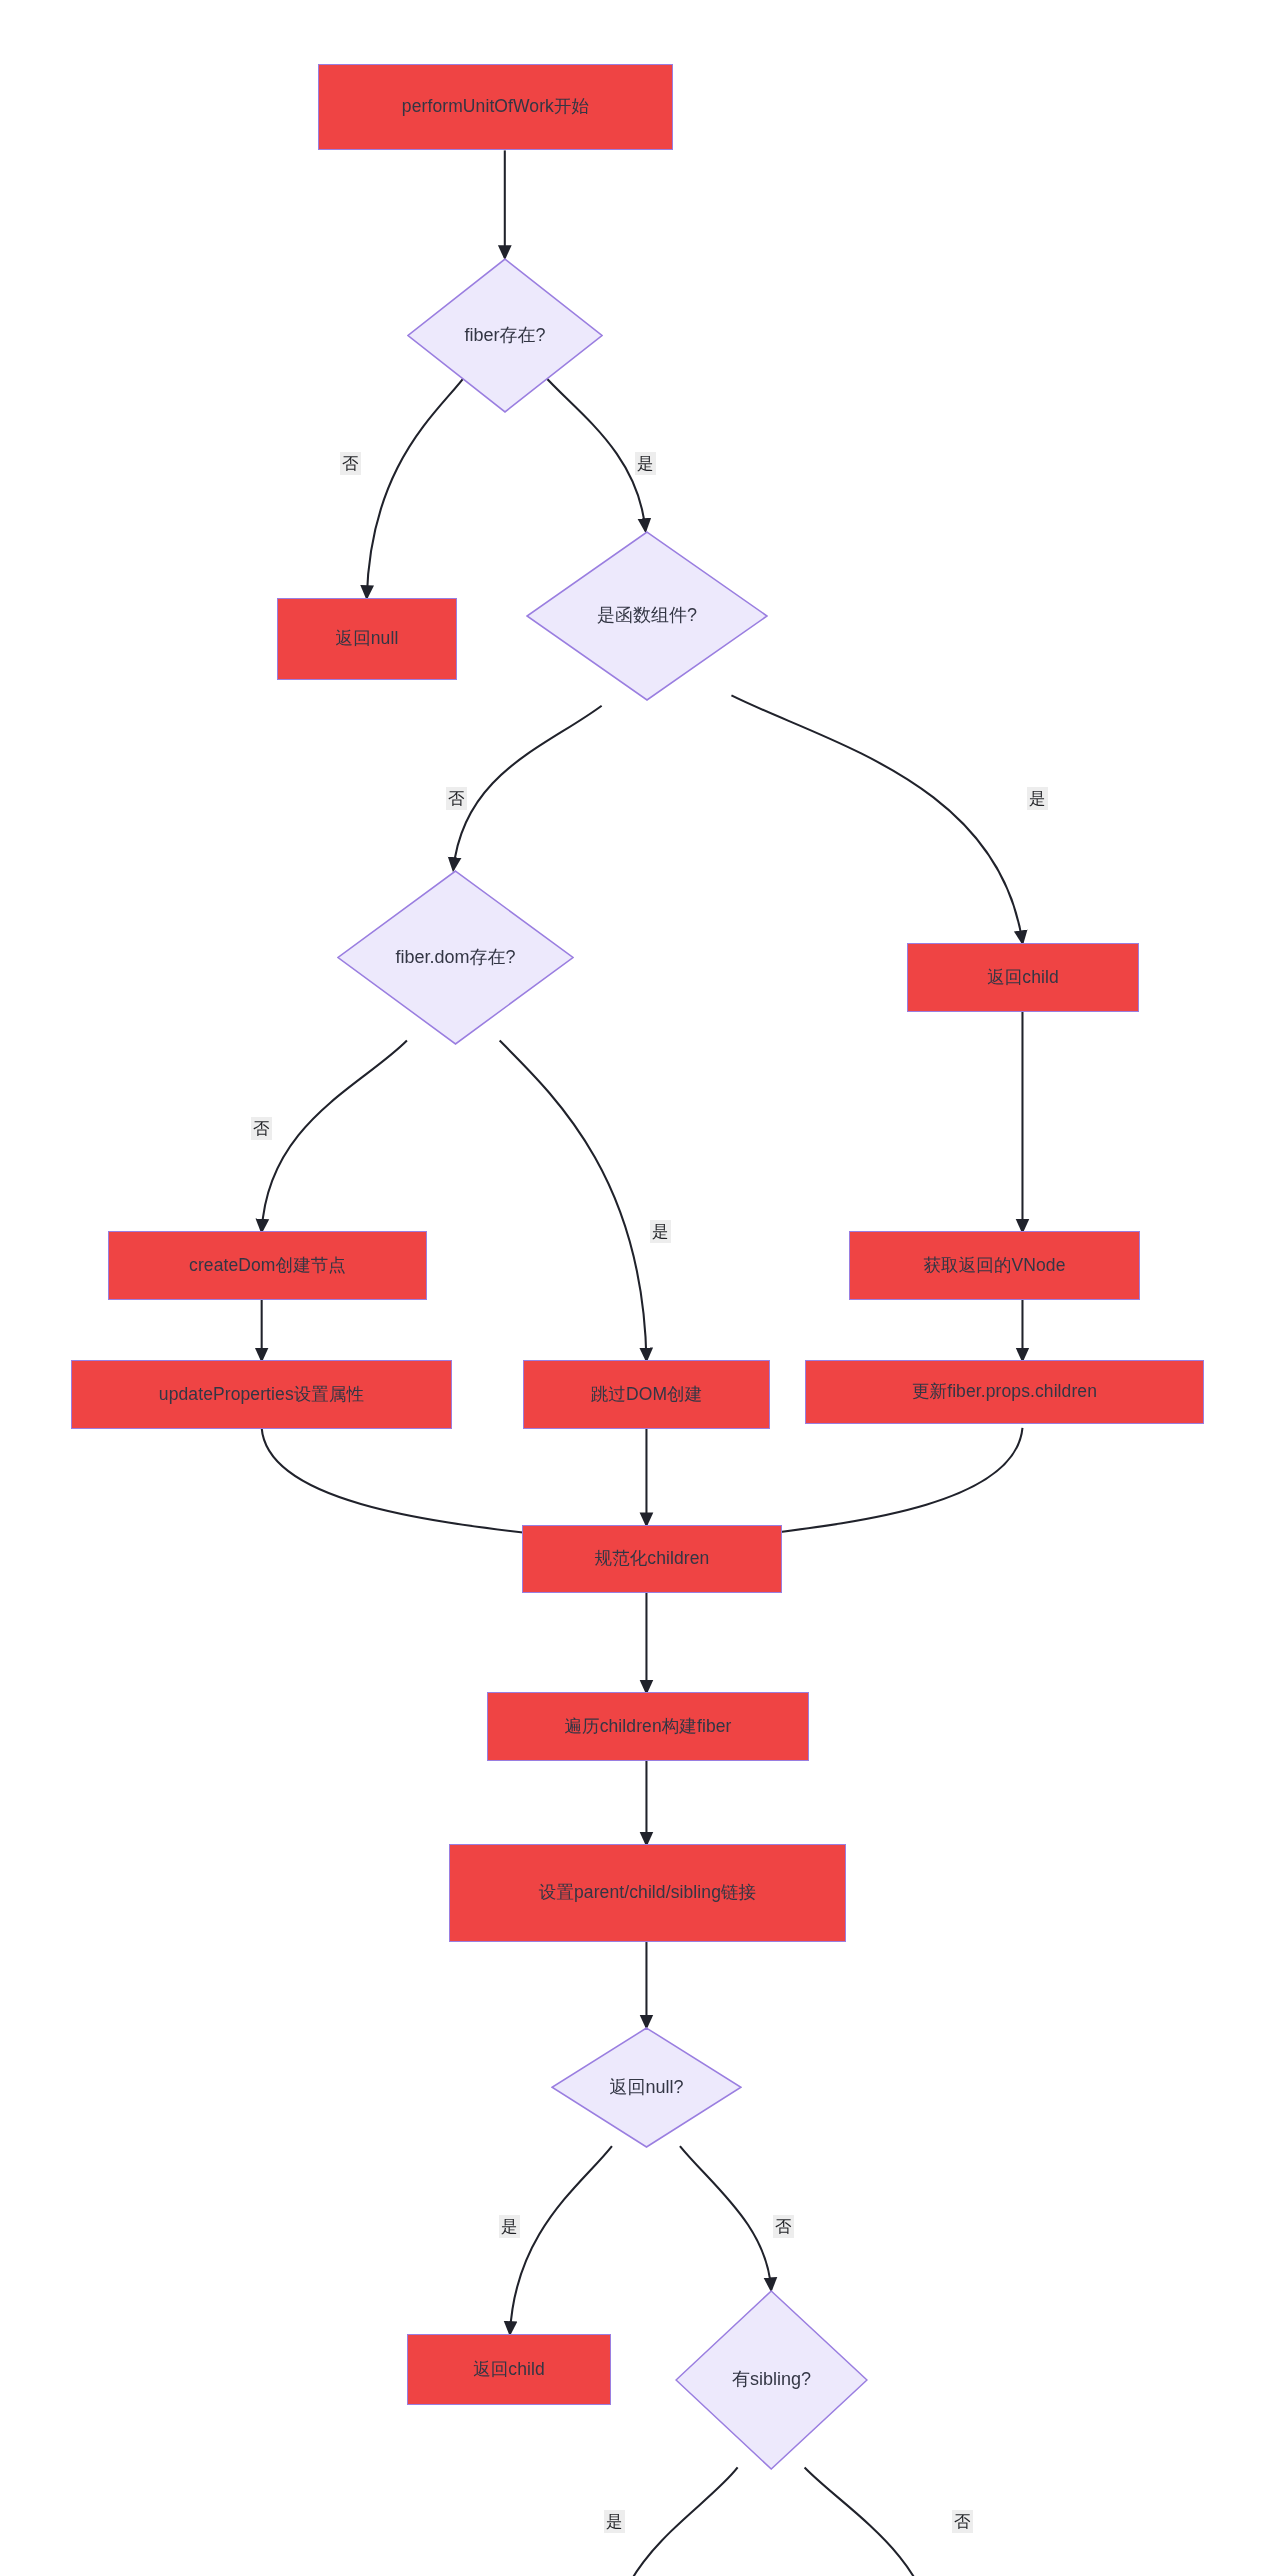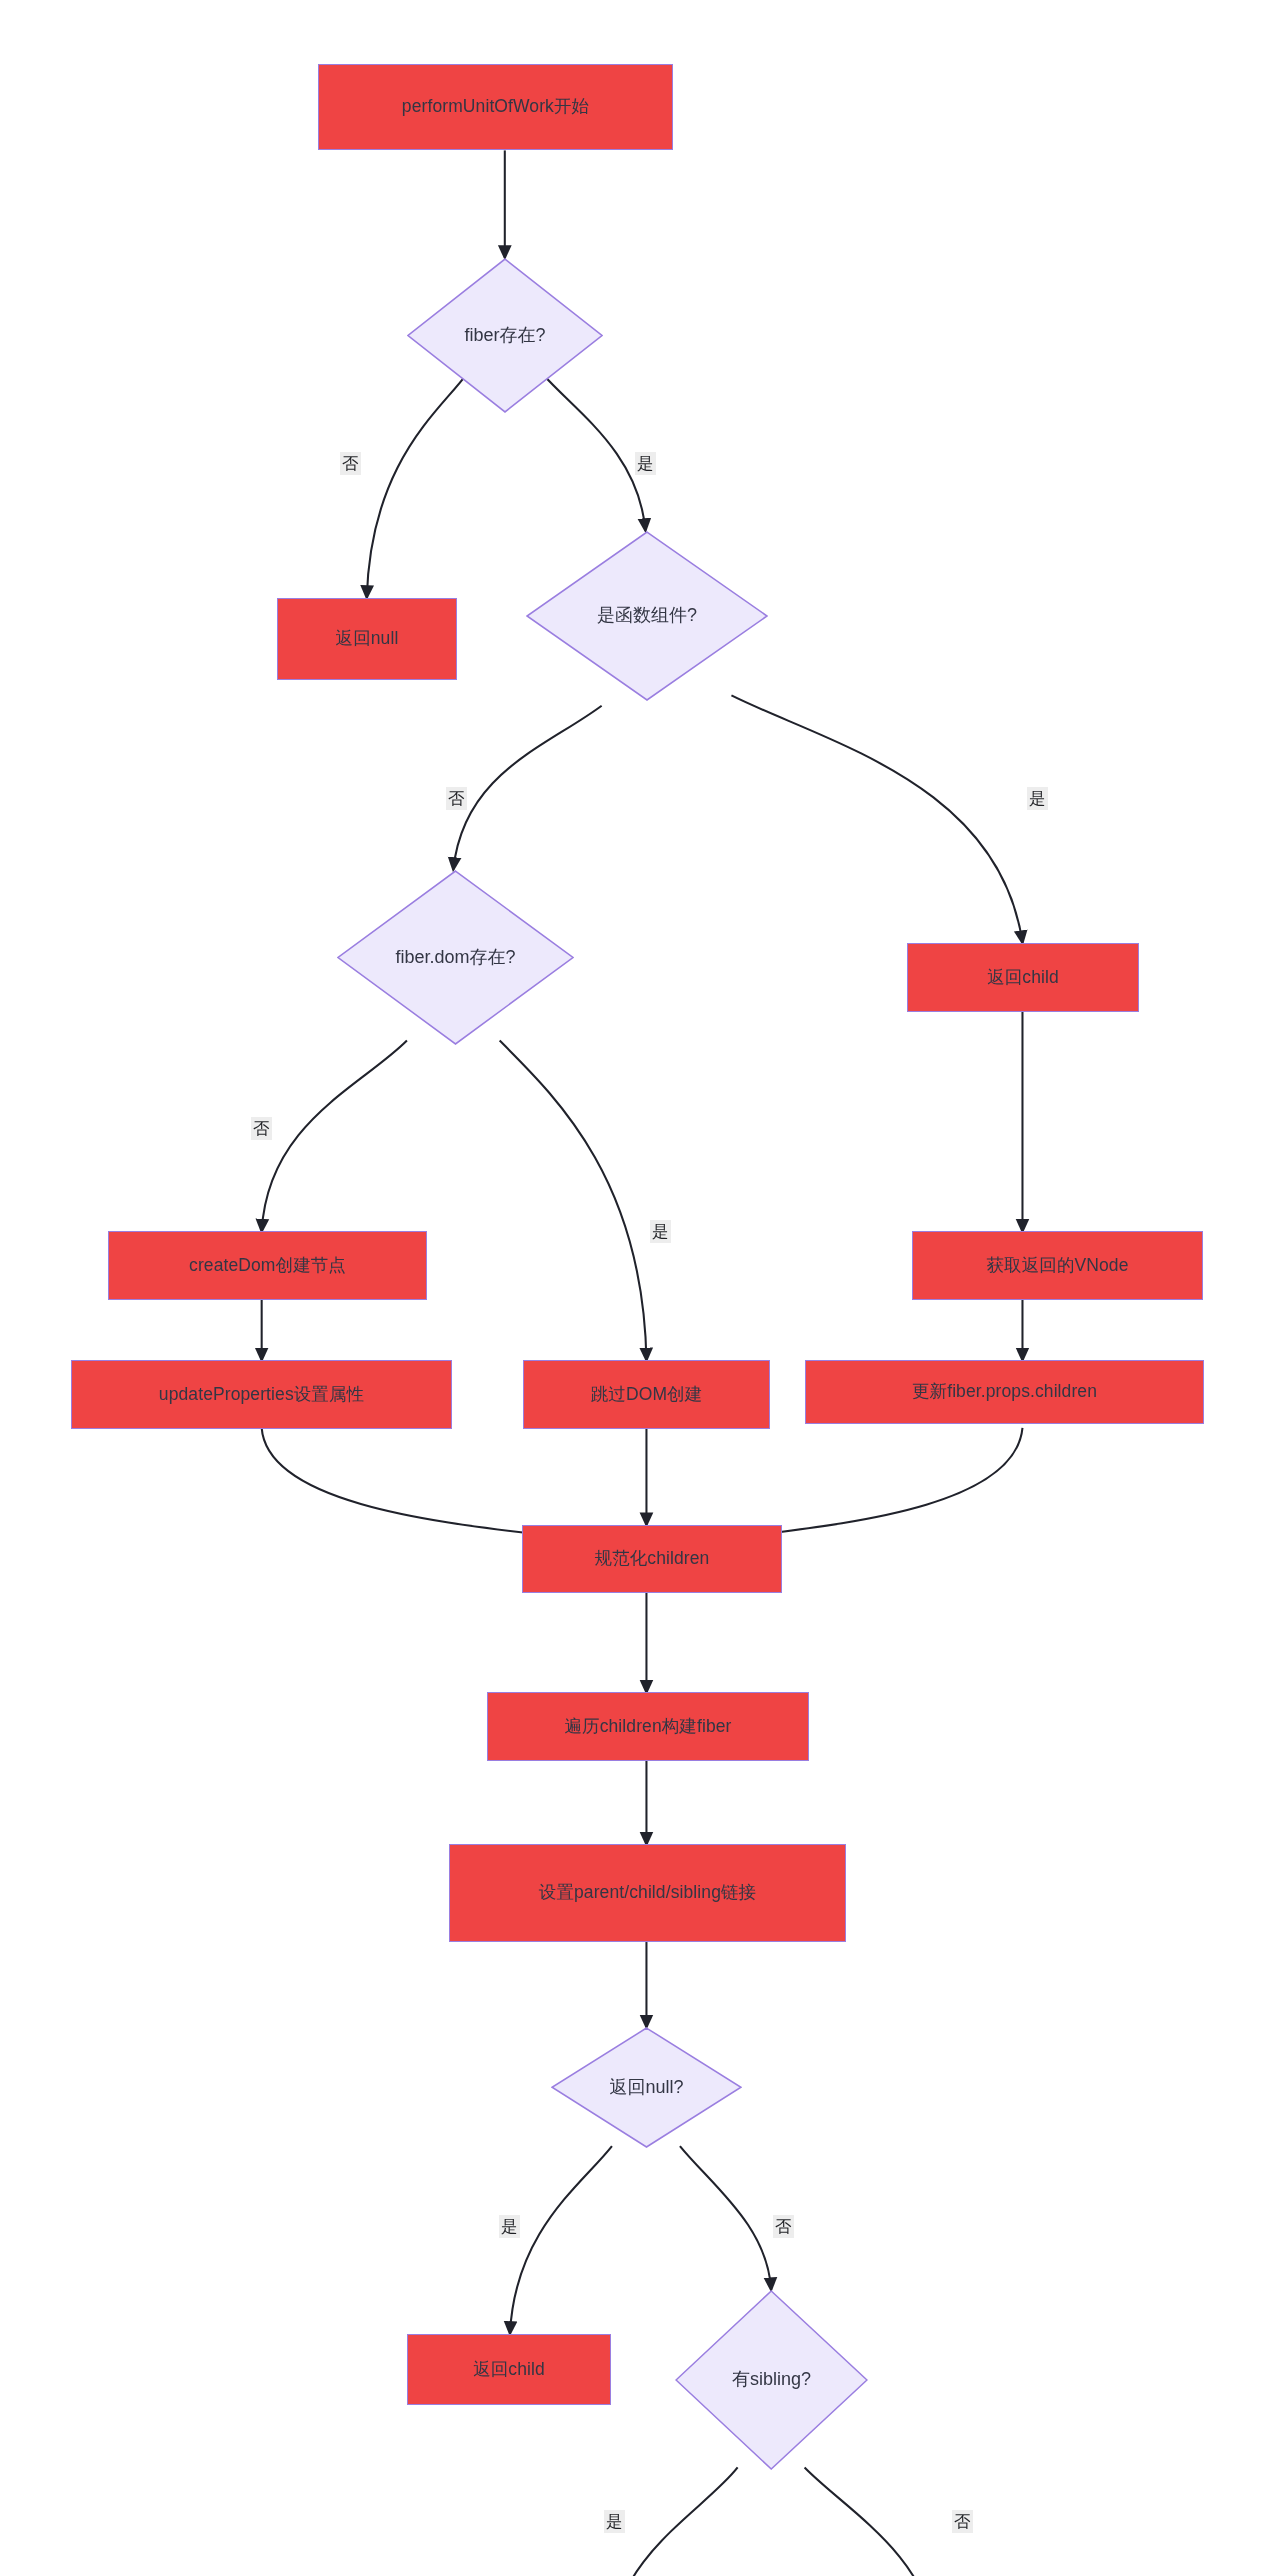--- a/index.html
+++ b/index.html
@@ -169,21 +169,21 @@
   </div>
 
   <div class="node rect" style="left:907px; top:943px; width:232px; height:69px;">
     <span>返回child</span>
   </div>
 
   <div class="node rect" style="left:108px; top:1231px; width:319px; height:69px;">
     <span>createDom创建节点</span>
   </div>
 
-  <div class="node rect" style="left:912px; top:1231px; width:291px; height:69px;">
+  <div class="node rect" style="left:849px; top:1231px; width:291px; height:69px;">
     <span>获取返回的VNode</span>
   </div>
 
   <div class="node rect" style="left:71px; top:1360px; width:381px; height:69px;">
     <span>updateProperties设置属性</span>
   </div>
 
   <div class="node rect" style="left:523px; top:1360px; width:247px; height:69px;">
     <span>跳过DOM创建</span>
   </div>

